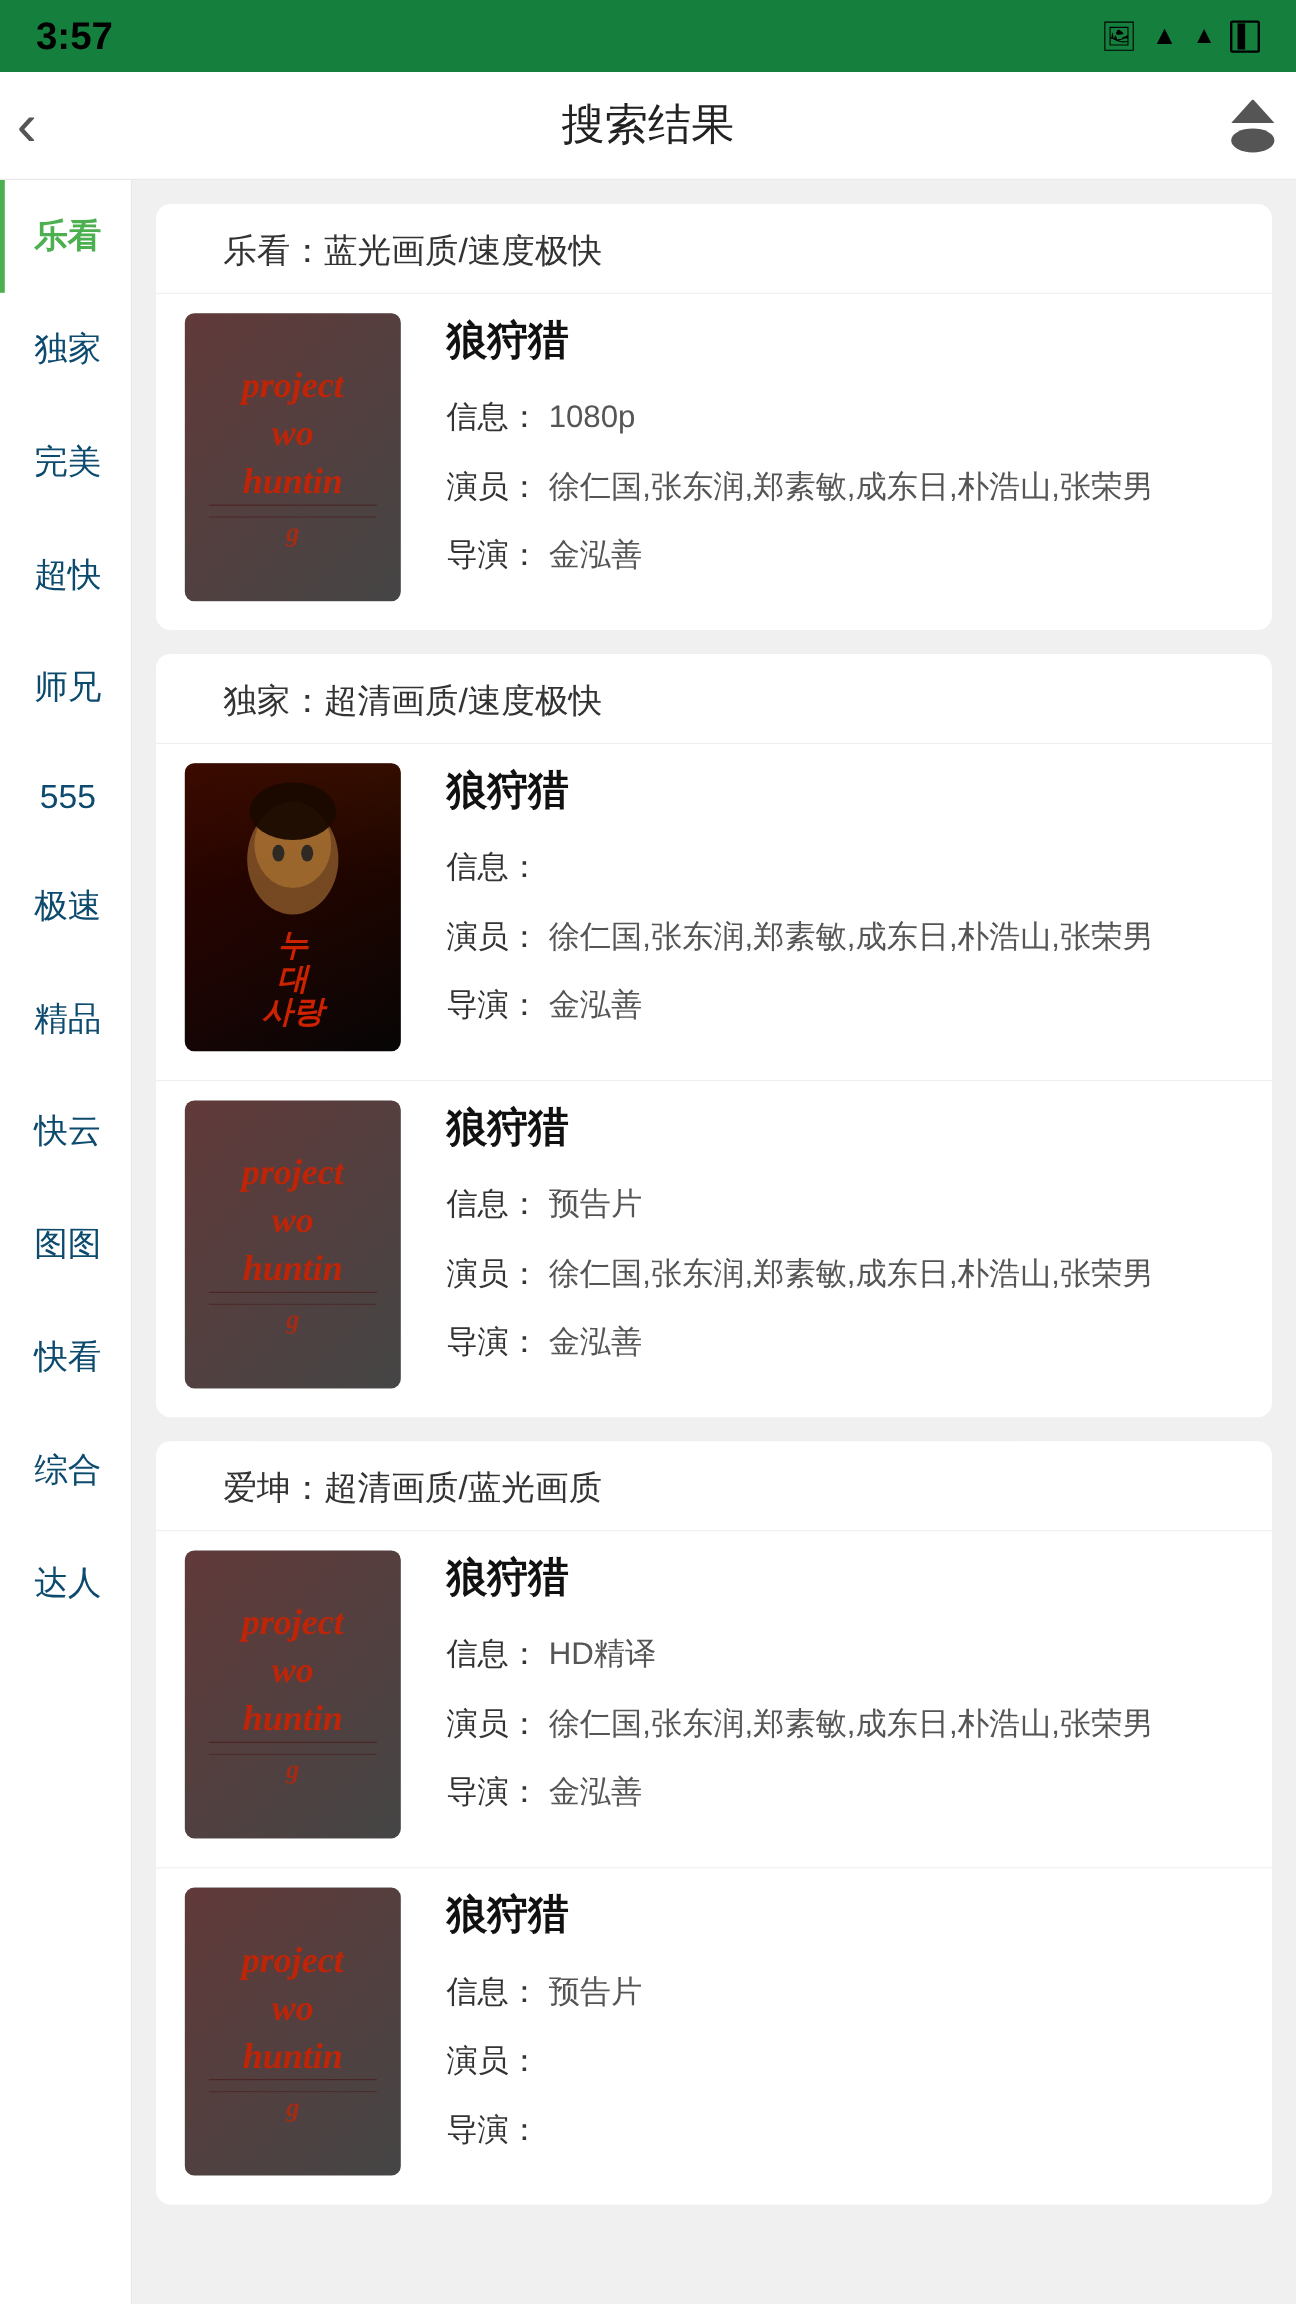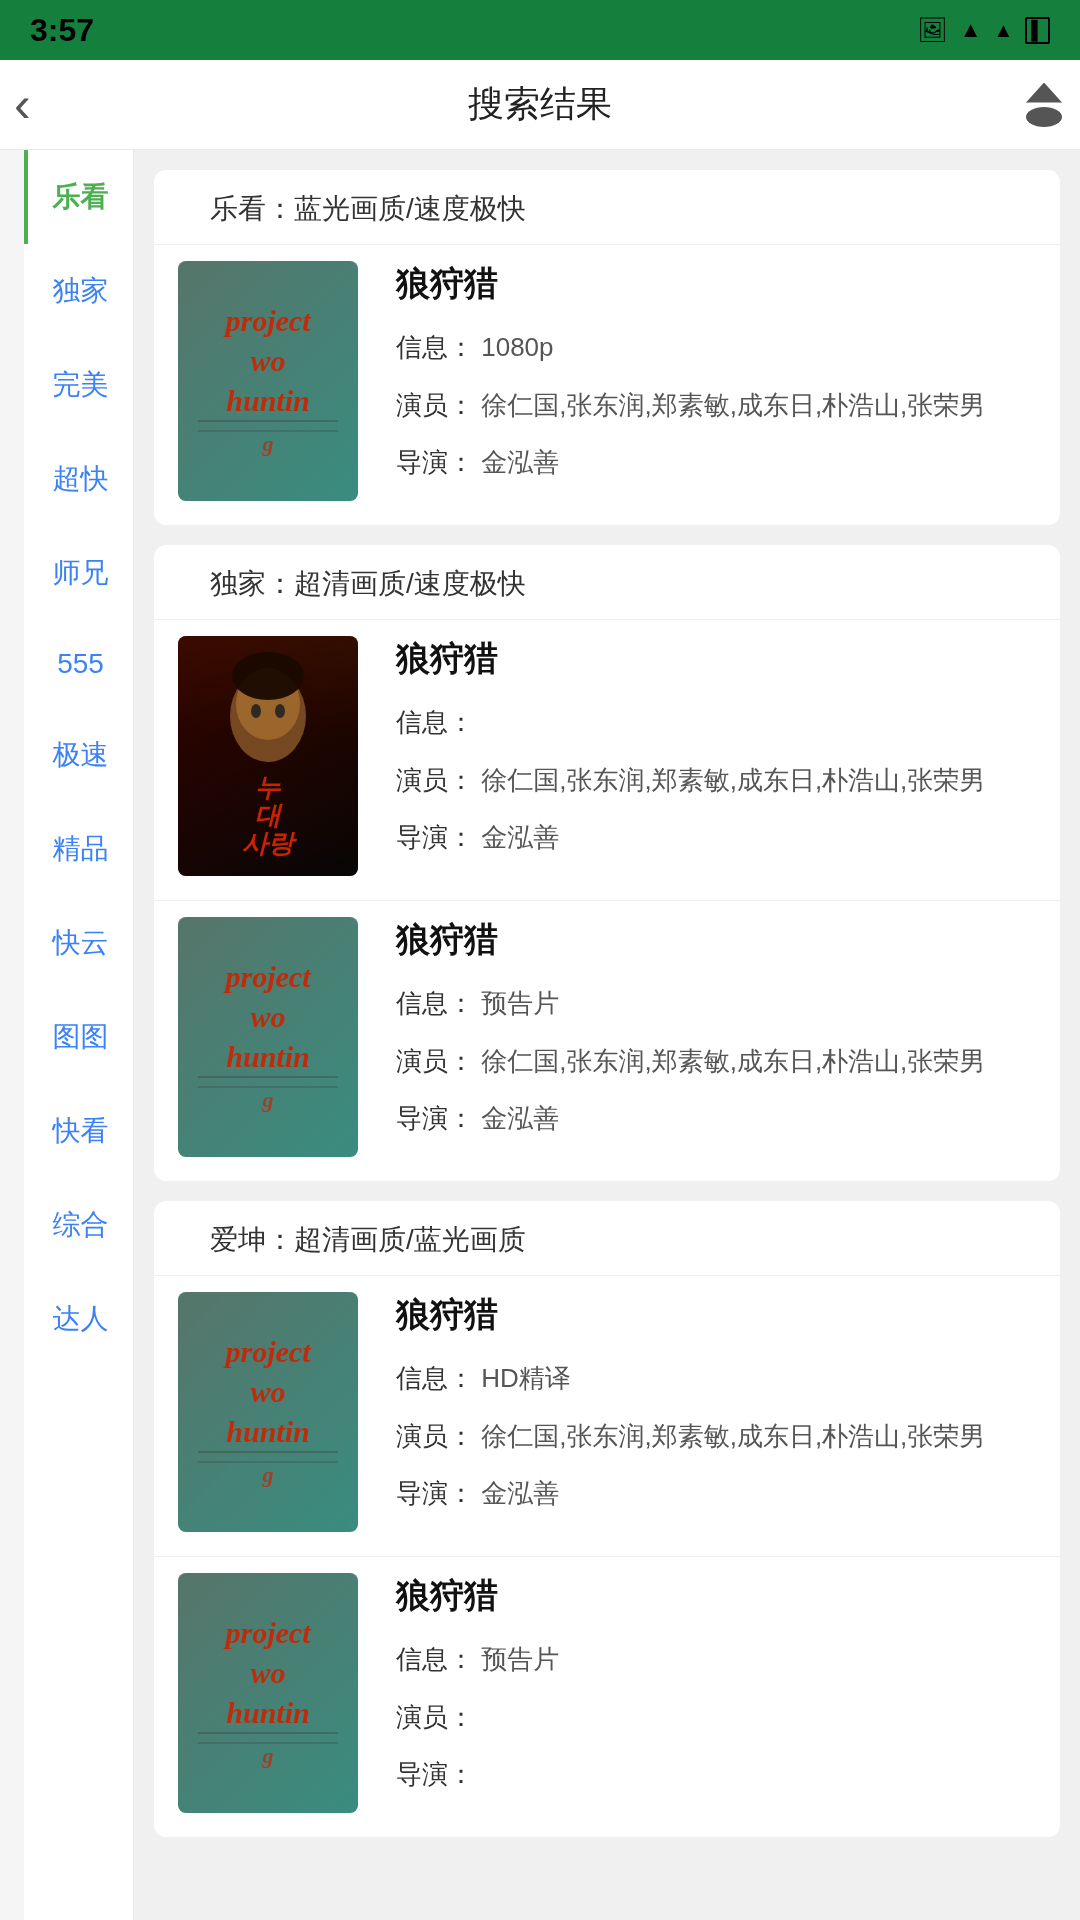--- a/index.html
+++ b/index.html
@@ -66,29 +66,28 @@
       height: calc(1920px - 60px - 90px);
     }
 
     
     .sidebar {
       width: 110px;
       background: #fff;
       border-right: 1px solid #e8e8e8;
       overflow-y: auto;
       flex-shrink: 0;
-      margin-left: 24px;
     }
     .sidebar-item {
       display: flex;
       align-items: center;
       justify-content: center;
       padding: 28px 0;
       font-size: 28px;
-      color: #3b82f6;
+      color: #0c4a6e;
       cursor: pointer;
       border-left: 4px solid transparent;
     }
     .sidebar-item.active {
       color: #4caf50;
       border-left: 4px solid #4caf50;
       font-weight: 600;
     }
 
     
@@ -122,21 +121,21 @@
       padding: 16px 24px 24px;
       gap: 24px;
       border-top: 1px solid #f0f0f0;
     }
     .movie-poster {
       width: 180px;
       height: 240px;
       border-radius: 8px;
       flex-shrink: 0;
       overflow: hidden;
-      background: #5eead4;
+      background: #737373;
       position: relative;
       display: flex;
       align-items: center;
       justify-content: center;
     }
     .poster-overlay {
       position: absolute;
       top: 0; left: 0; right: 0; bottom: 0;
       background: linear-gradient(135deg, rgba(60,0,0,0.6) 0%, rgba(0,0,0,0.3) 100%);
     }

